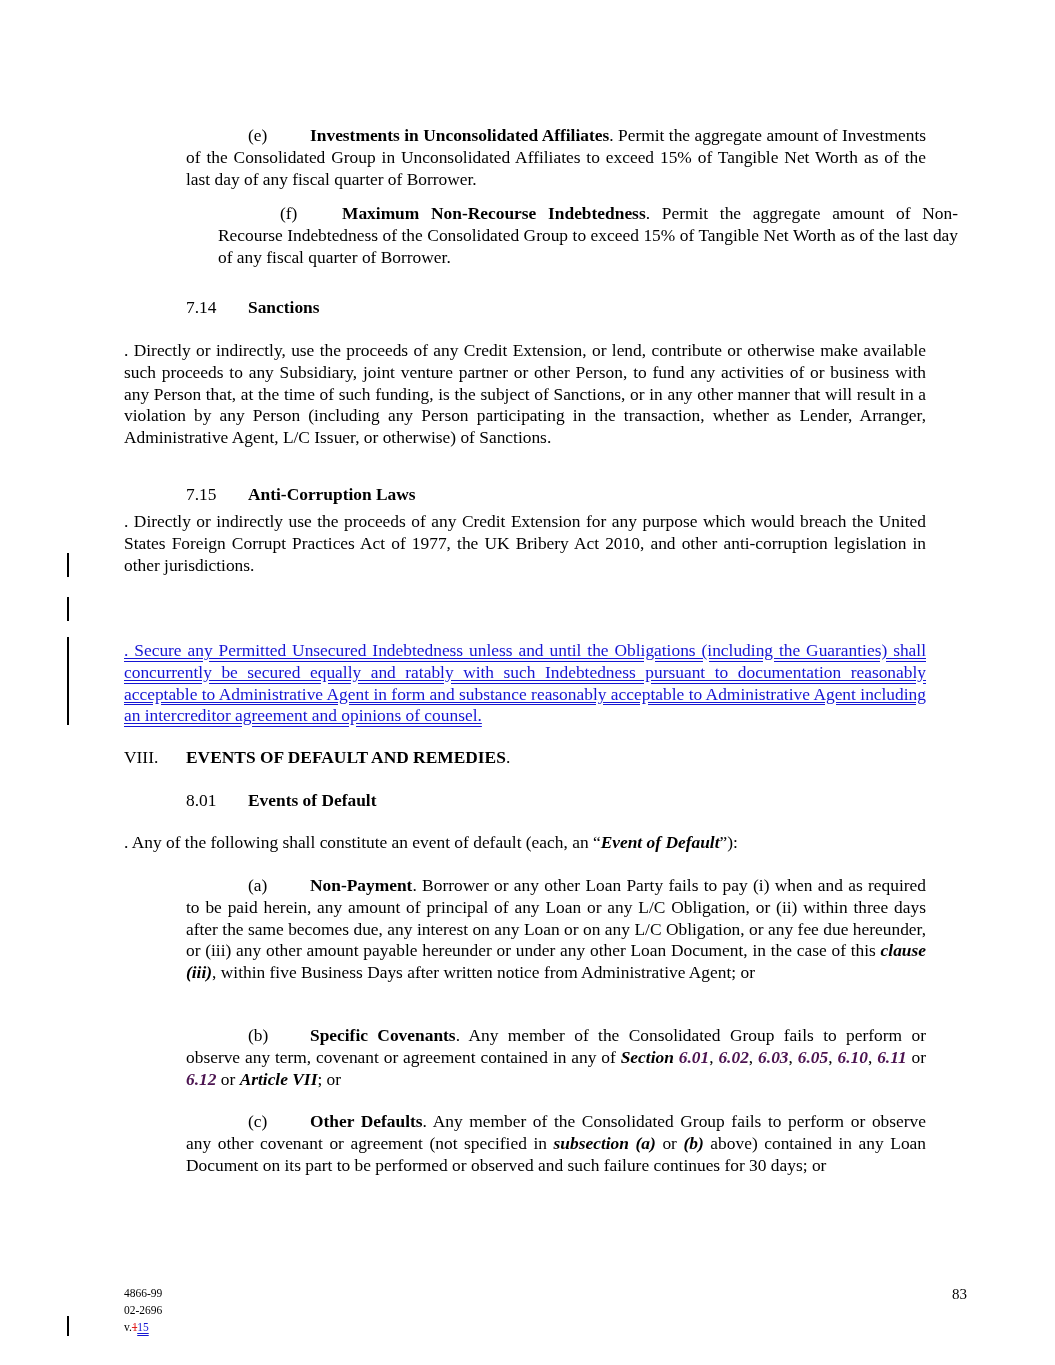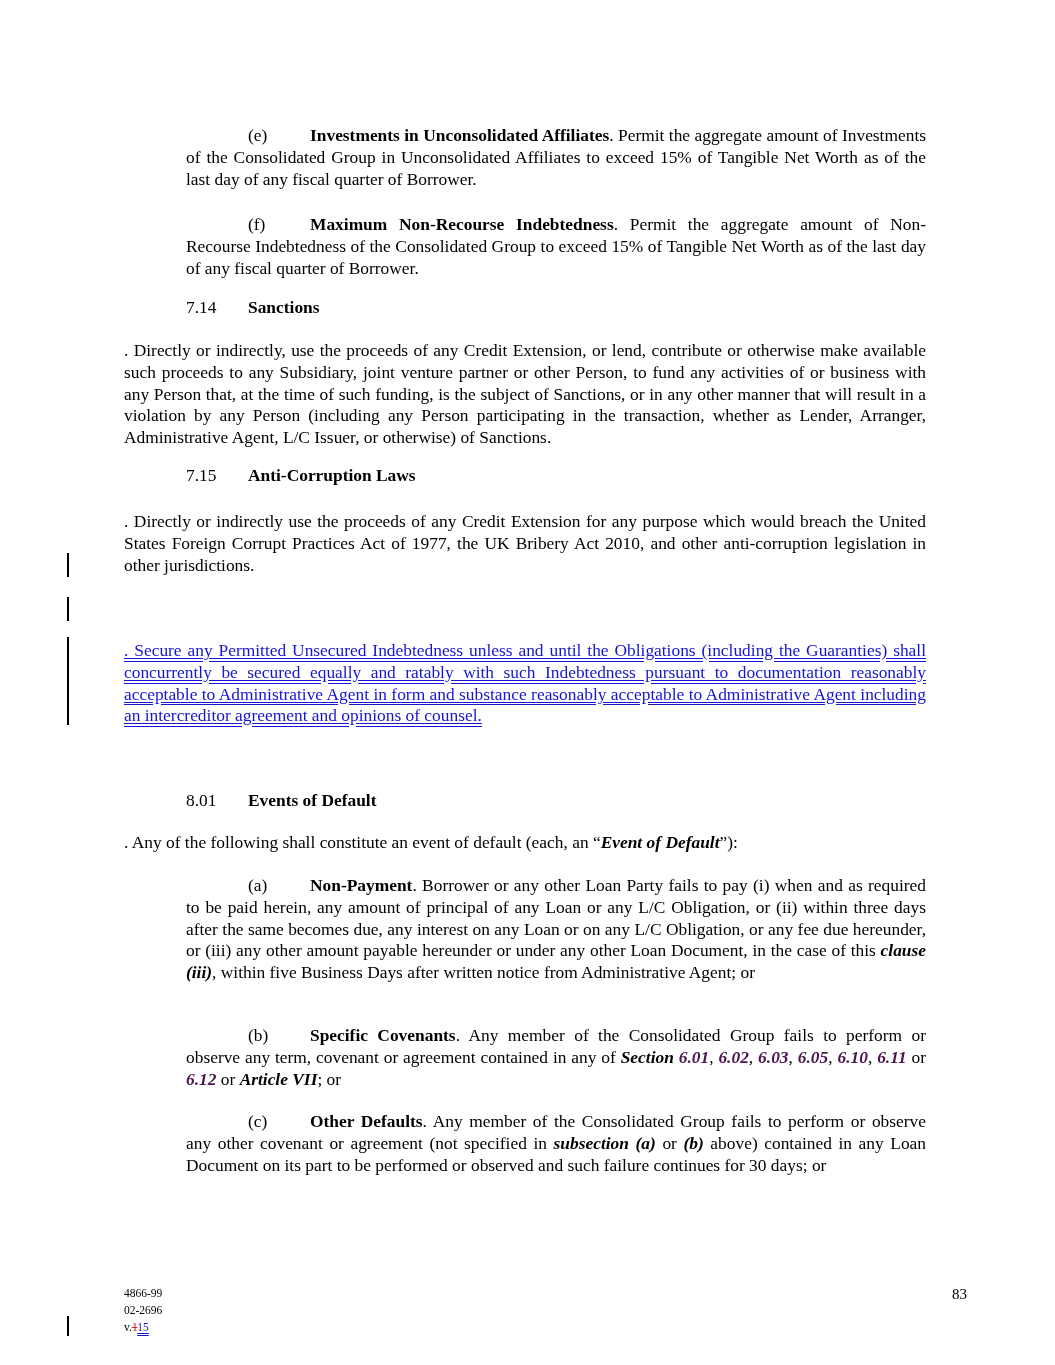--- a/index.html
+++ b/index.html
@@ -30,30 +30,31 @@
 
 <div class="page">
 
   <div class="bar" style="top:553px;height:24px;"></div>
   <div class="bar" style="top:597px;height:24px;"></div>
   <div class="bar" style="top:637px;height:88px;"></div>
   <div class="bar" style="top:1316px;height:20px;"></div>
 
   <p class="p ind first" style="top:125px;"><span class="lbl">(e)</span><b>Investments in Unconsolidated Affiliates</b><span>. Permit the aggregate amount of Investments of the Consolidated Group in Unconsolidated Affiliates to exceed 15% of Tangible Net Worth as of the last day of any fiscal quarter of Borrower.</span></p>
 
-  <p class="p ind first" style="top:214px;"><span class="lbl">(f)</span><b>Maximum Non-Recourse Indebtedness</b><span>. Permit the aggregate amount of Non-Recourse Indebtedness of the Consolidated Group to exceed 15% of Tangible Net Worth as of the last day of any fiscal quarter of Borrower.</span></p>
+  <p class="p ind first" style="top:203px;margin-left:32px;"><span class="lbl">(f)</span><b>Maximum Non-Recourse Indebtedness</b><span>. Permit the aggregate amount of Non-Recourse Indebtedness of the Consolidated Group to exceed 15% of Tangible Net Worth as of the last day of any fiscal quarter of Borrower.</span></p>
 
   <p class="hd" style="top:297px;"><span class="num">7.14</span><b>Sanctions</b></p>
   <p class="p" style="top:340px;">. Directly or indirectly, use the proceeds of any Credit Extension, or lend, contribute or otherwise make available such proceeds to any Subsidiary, joint venture partner or other Person, to fund any activities of or business with any Person that, at the time of such funding, is the subject of Sanctions, or in any other manner that will result in a violation by any Person (including any Person participating in the transaction, whether as Lender, Arranger, Administrative Agent, L/C Issuer, or otherwise) of Sanctions.</p>
 
-  <p class="hd" style="top:465px;"><span class="num">7.15</span><b>Anti-Corruption Laws</b></p>
+  <p class="hd" style="top:484px;"><span class="num">7.15</span><b>Anti-Corruption Laws</b></p>
   <p class="p" style="top:511px;">. Directly or indirectly use the proceeds of any Credit Extension for any purpose which would breach the United States Foreign Corrupt Practices Act of 1977, the UK Bribery Act 2010, and other anti-corruption legislation in other jurisdictions.</p>
 
   <p class="p" style="top:640px;"><span class="ins">. Secure any Permitted Unsecured Indebtedness unless and until the Obligations (including the Guaranties) shall concurrently be secured equally and ratably with such Indebtedness pursuant to documentation reasonably acceptable to Administrative Agent in form and substance reasonably acceptable to Administrative Agent including an intercreditor agreement and opinions of counsel.</span></p>
 
+  <p class="p" style="top:747px;text-align:left;"><span class="roman">VIII.</span><b>EVENTS OF DEFAULT AND REMEDIES</b><span>.</span></p>
 
   <p class="hd" style="top:790px;"><span class="num">8.01</span><b>Events of Default</b></p>
   <p class="p" style="top:832px;"><span>. Any of the following shall constitute an event of default (each, an “</span><span class="bi">Event of Default</span><span>”):</span></p>
 
   <p class="p ind first" style="top:875px;"><span class="lbl">(a)</span><b>Non-Payment</b><span>. Borrower or any other Loan Party fails to pay (i) when and as required to be paid herein, any amount of principal of any Loan or any L/C Obligation, or (ii) within three days after the same becomes due, any interest on any Loan or on any L/C Obligation, or any fee due hereunder, or (iii) any other amount payable hereunder or under any other Loan Document, in the case of this </span><span class="bi">clause (iii)</span><span>, within five Business Days after written notice from Administrative Agent; or</span></p>
 
   <p class="p ind first" style="top:1025px;"><span class="lbl">(b)</span><b>Specific Covenants</b><span>. Any member of the Consolidated Group fails to perform or observe any term, covenant or agreement contained in any of </span><span class="bi">Section</span> <span class="xref">6.01</span><span>, </span><span class="xref">6.02</span><span>, </span><span class="xref">6.03</span><span>, </span><span class="xref">6.05</span><span>, </span><span class="xref">6.10</span><span>, </span><span class="xref">6.11</span><span> or </span><span class="xref">6.12</span><span> or </span><span class="bi">Article VII</span><span>; or</span></p>
 
   <p class="p ind first" style="top:1111px;"><span class="lbl">(c)</span><b>Other Defaults</b><span>. Any member of the Consolidated Group fails to perform or observe any other covenant or agreement (not specified in </span><span class="bi">subsection (a)</span><span> or </span><span class="bi">(b)</span><span> above) contained in any Loan Document on its part to be performed or observed and such failure continues for 30 days; or</span></p>
 

